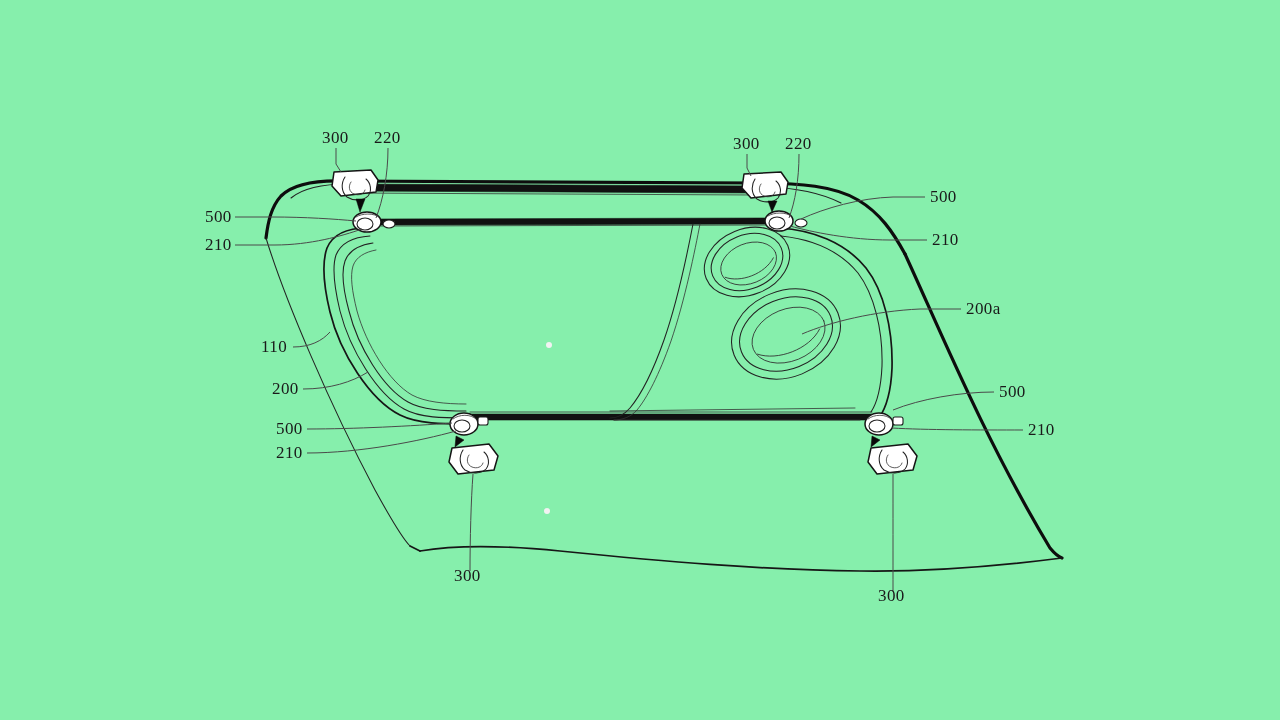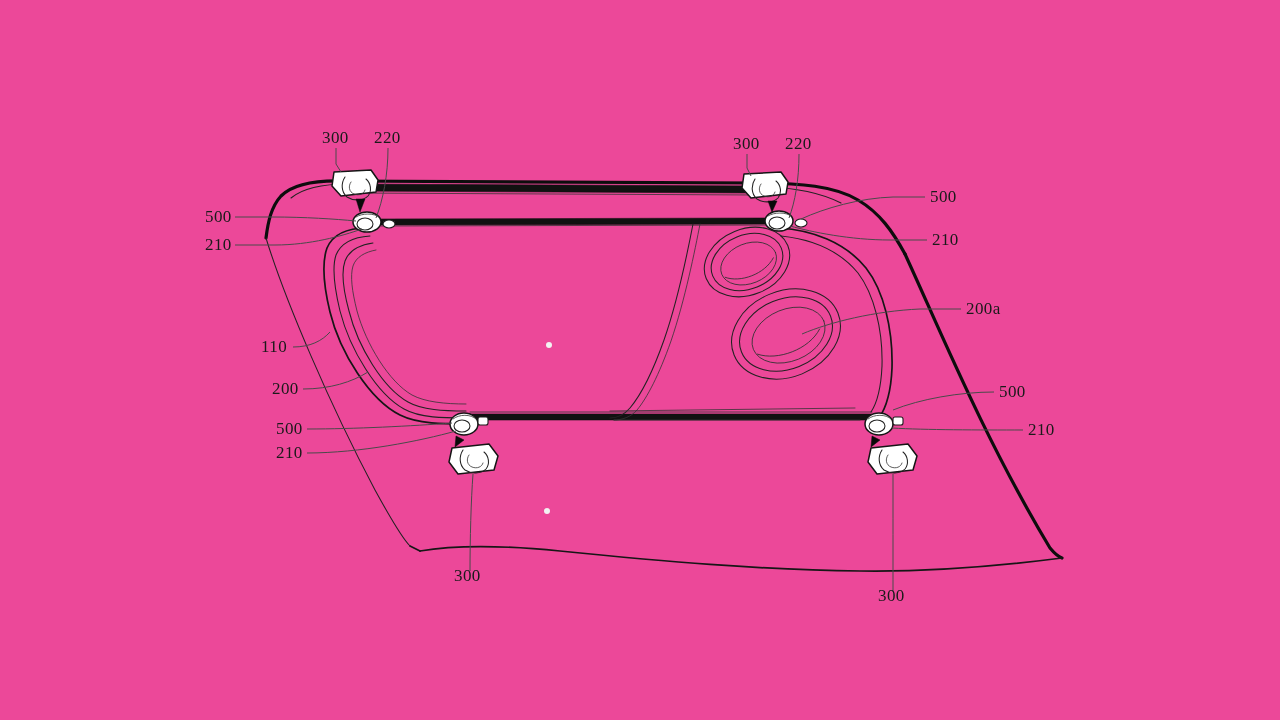--- a/index.html
+++ b/index.html
@@ -4,21 +4,21 @@
 <style>
   html, body {
     margin: 0;
     padding: 0;
     background: #ffffff;
   }
   #root {
     position: relative;
     width: 1280px;
     height: 720px;
-    background: #ec4899;
+    background: #86efac;
     overflow: hidden;
     font-family: "Liberation Serif", "DejaVu Serif", serif;
   }
   #figure-svg {
     position: absolute;
     left: 0;
     top: 0;
     width: 1280px;
     height: 720px;
     display: block;

